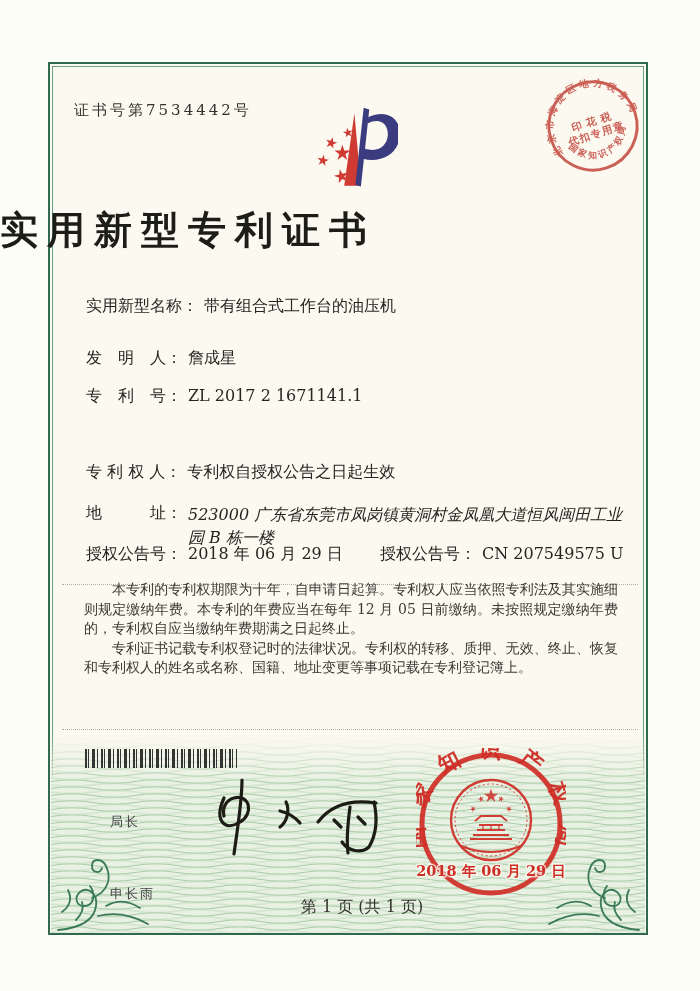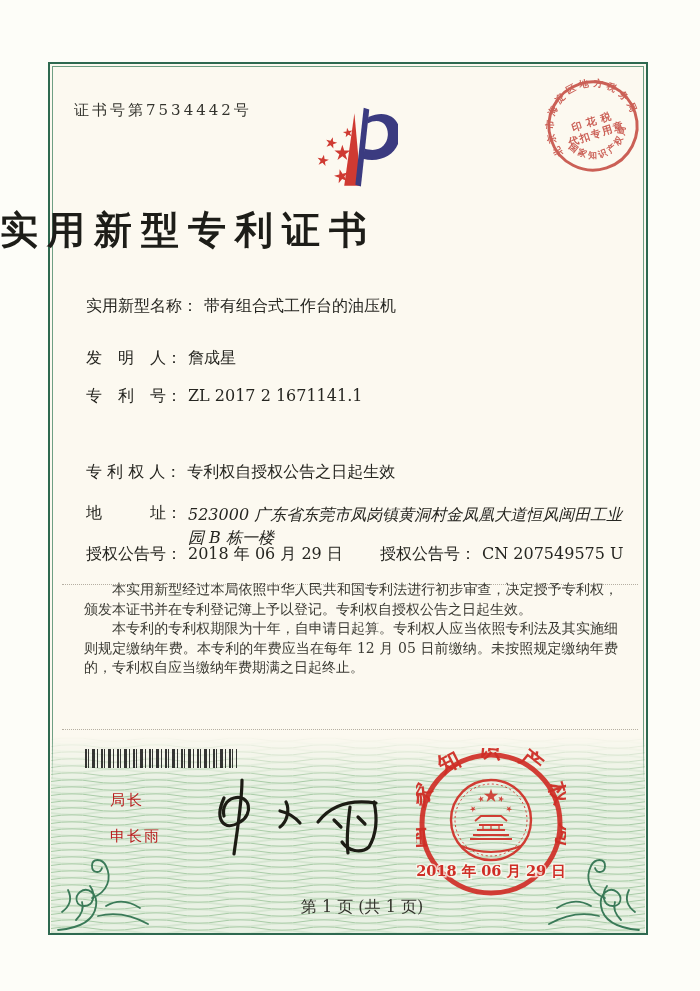--- a/index.html
+++ b/index.html
@@ -46,22 +46,22 @@
     font-size:14px;line-height:19.6px;text-align:justify;color:#3a3a33;
   }
   .paras p{margin:0;text-indent:2em;}
   .barcode{
     position:absolute;left:85px;top:749px;width:152px;height:19px;opacity:.88;
     background:repeating-linear-gradient(90deg,
       #1b1b1b 0 2px,transparent 2px 3px,#1b1b1b 3px 4px,transparent 4px 7px,
       #1b1b1b 7px 10px,transparent 10px 12px,#1b1b1b 12px 13px,transparent 13px 16px);
   }
   .director{position:absolute;left:110px;font-family:"DejaVu Sans","Liberation Sans",sans-serif;
-    font-size:15px;color:#b91c1c;letter-spacing:2px;}
-  .dt{top:791px}.dn{top:827px}
+    font-size:13px;color:#404040;letter-spacing:2px;margin-top:22px;}
+  .dt{top:791px}.dn{top:863px}
   .signature{position:absolute;left:190px;top:772px;width:205px;height:90px;}
   .seal{position:absolute;left:416px;top:748px;width:150px;height:152px;}
   .footer{position:absolute;left:0;top:897px;width:100%;text-align:center;font-size:16px;color:#33332c;}
 </style>
 </head>
 <body>
 
 <div class="page">
 
   <div class="frame"></div>
@@ -157,22 +157,22 @@
       <span class="lbl">授权公告号：</span><span class="val">2018 年 06 月 29 日</span>
     </span>
     <span class="pair2">
       <span class="lbl">授权公告号：</span><span class="val">CN 207549575 U</span>
     </span>
   </div>
 
   <div class="sep sep1"></div>
 
   <div class="paras">
-    <p>本实用新型经过本局依照中华人民共和国专利法进行初步审查，决定授予专利权，颁发本证书并在专利登记簿上予以登记。专利权自授权公告之日起生效。</p>
     <p>本专利的专利权期限为十年，自申请日起算。专利权人应当依照专利法及其实施细则规定缴纳年费。本专利的年费应当在每年 12 月 05 日前缴纳。未按照规定缴纳年费的，专利权自应当缴纳年费期满之日起终止。</p>
+    <p>专利证书记载专利权登记时的法律状况。专利权的转移、质押、无效、终止、恢复和专利权人的姓名或名称、国籍、地址变更等事项记载在专利登记簿上。</p>
   </div>
 
   <div class="sep sep2"></div>
 
   <div class="barcode"></div>
 
   <div class="director dt">局长</div>
   <div class="director dn">申长雨</div>
 
   <svg class="signature" viewBox="0 0 205 90">

